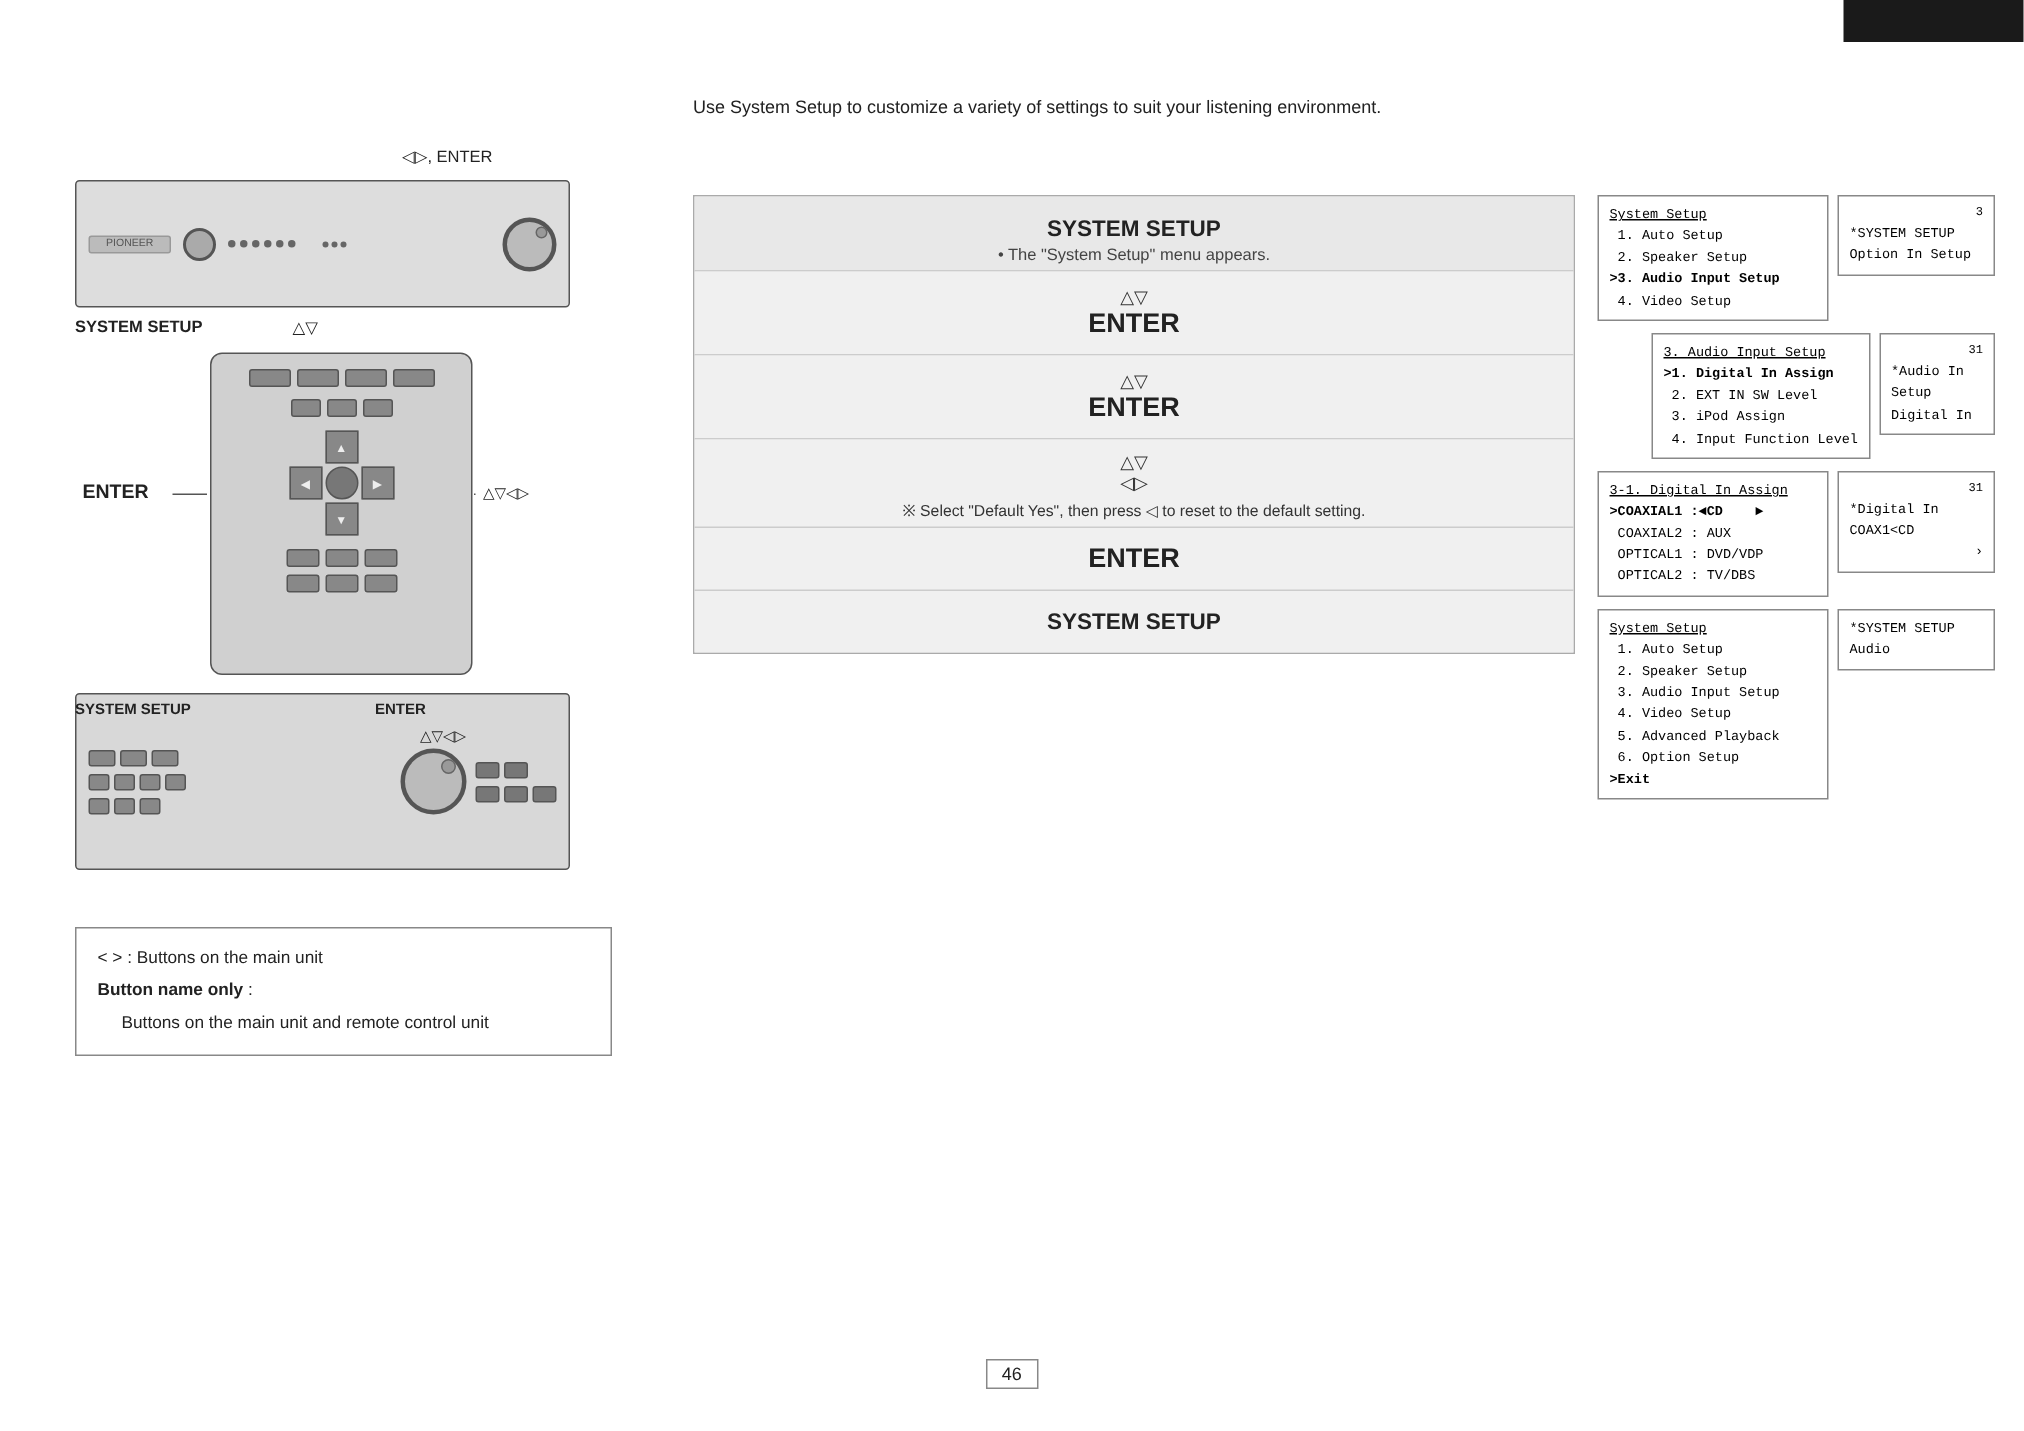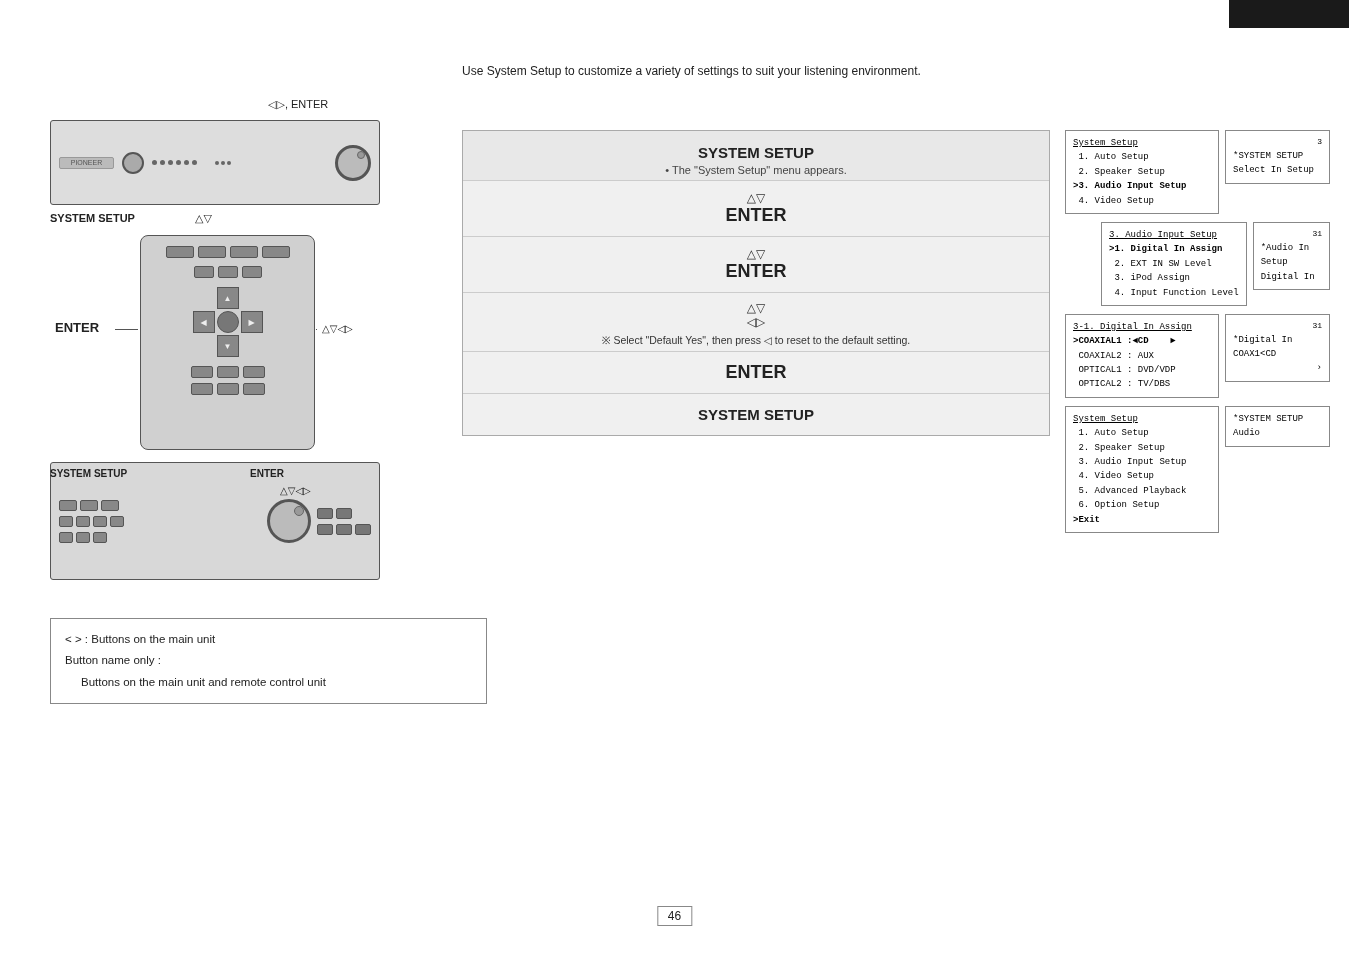--- a/index.html
+++ b/index.html
@@ -183,24 +183,24 @@
   <div style="position:absolute; top:468px; left:50px; font-size:10px; font-weight:bold; color:#222; font-family:Arial,sans-serif; white-space:nowrap;">
     <span>SYSTEM SETUP</span>
   </div>
 
   <div style="position:absolute; top:468px; left:250px; font-size:10px; font-weight:bold; color:#222; font-family:Arial,sans-serif;">
     <span>ENTER</span>
   </div>
 
   <div style="position:absolute; top:485px; left:280px; font-size:10px; color:#222; font-family:Arial,sans-serif;">△▽◁▷</div>
 
-  <div style="position:absolute; top:618px; left:50px; width:437px; border:1.5px solid #888; padding:10px 14px; font-size:11.5px; line-height:1.85; color:#222; background:#fff; font-family:Arial,sans-serif;">
+  <div style="position:absolute; top:618px; left:50px; width:358px; border:1.5px solid #888; padding:10px 14px; font-size:11.5px; line-height:1.85; color:#222; background:#fff; font-family:Arial,sans-serif;">
     <div>&lt; &gt;  : Buttons on the main unit</div>
     <div>
-      <span style="font-weight:normal;">Button name only</span><span> :</span>
+      <span style="font-weight:bold;">Button name only</span><span> :</span>
     </div>
     <div style="padding-left:16px;">Buttons on the main unit and remote control unit</div>
   </div>
 
   <div style="position:absolute; top:130px; left:462px; width:588px; border:1.5px solid #aaa; background:#ebebeb; font-family:Arial,sans-serif;">
 
     <div style="text-align:center; padding:13px 20px 4px; border-bottom:1px solid #ccc; background:#e8e8e8;">
       <div style="font-size:15px; font-weight:bold; color:#222;">SYSTEM SETUP</div>
       <div style="font-size:11px; color:#444; margin-top:3px;">• The "System Setup" menu appears.</div>
     </div>
@@ -235,21 +235,21 @@
 
     <div style="display:flex; gap:6px; margin-bottom:8px; align-items:flex-start;">
       <div style="border:1.5px solid #888; background:#fff; padding:5px 7px; line-height:1.6; flex:1; font-size:9px; white-space:pre;"><span style="text-decoration:underline;">System Setup</span>
  1. Auto Setup
  2. Speaker Setup
 <span style="font-weight:bold;">&gt;3. Audio Input Setup</span>
  4. Video Setup</div>
       <div style="border:1.5px solid #888; background:#fff; padding:5px 7px; line-height:1.6; width:105px; font-size:9px;">
         <div style="text-align:right; font-size:8px;">3</div>
         <div>*SYSTEM SETUP</div>
-        <div>Select In Setup</div>
+        <div>Option In Setup</div>
       </div>
     </div>
 
     <div style="display:flex; gap:6px; margin-bottom:8px; align-items:flex-start;padding-left:36px;">
       <div style="border:1.5px solid #888; background:#fff; padding:5px 7px; line-height:1.6; flex:1; font-size:9px; white-space:pre;"><span style="text-decoration:underline;">3. Audio Input Setup</span>
 <span style="font-weight:bold;">&gt;1. Digital In Assign</span>
  2. EXT IN SW Level
  3. iPod Assign
  4. Input Function Level</div>
       <div style="border:1.5px solid #888; background:#fff; padding:5px 7px; line-height:1.6; width:105px; font-size:9px;">

